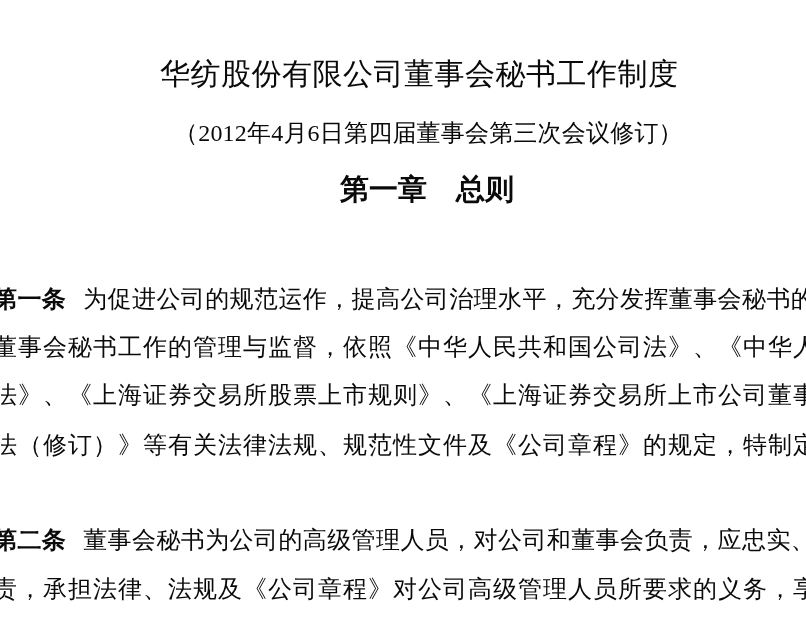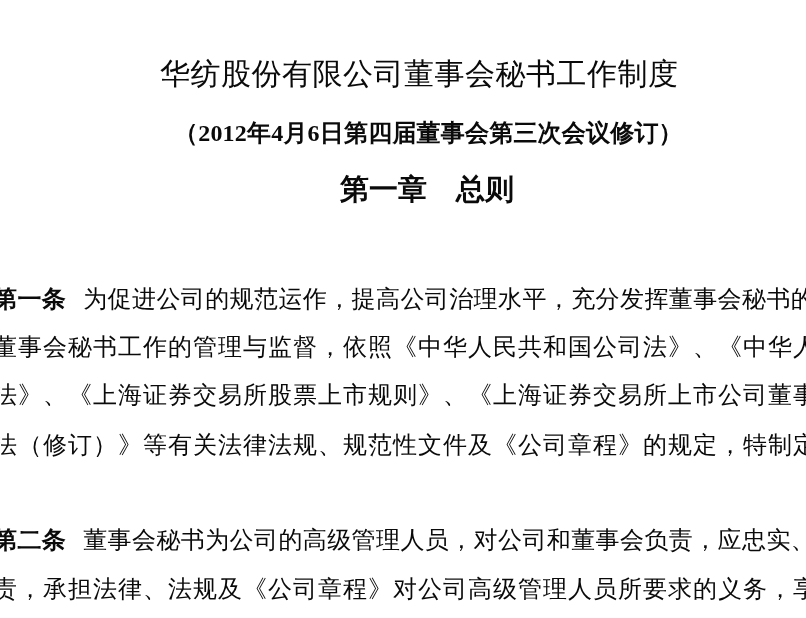--- a/index.html
+++ b/index.html
@@ -24,21 +24,21 @@
     font-size: 30px;
     letter-spacing: 0.5px;
     line-height: 1.15;
     white-space: nowrap;
   }
   .doc-subtitle {
     position: absolute;
     left: 174px;
     top: 118px;
     font-family: "Liberation Serif", "DejaVu Serif", serif;
-    font-weight: bold;
+    font-weight: normal;
     font-size: 24px;
     letter-spacing: 0.2px;
     line-height: 1.25;
     white-space: nowrap;
   }
   .chapter-heading {
     position: absolute;
     left: 340px;
     top: 172px;
     font-family: "Liberation Serif", "DejaVu Serif", serif;

